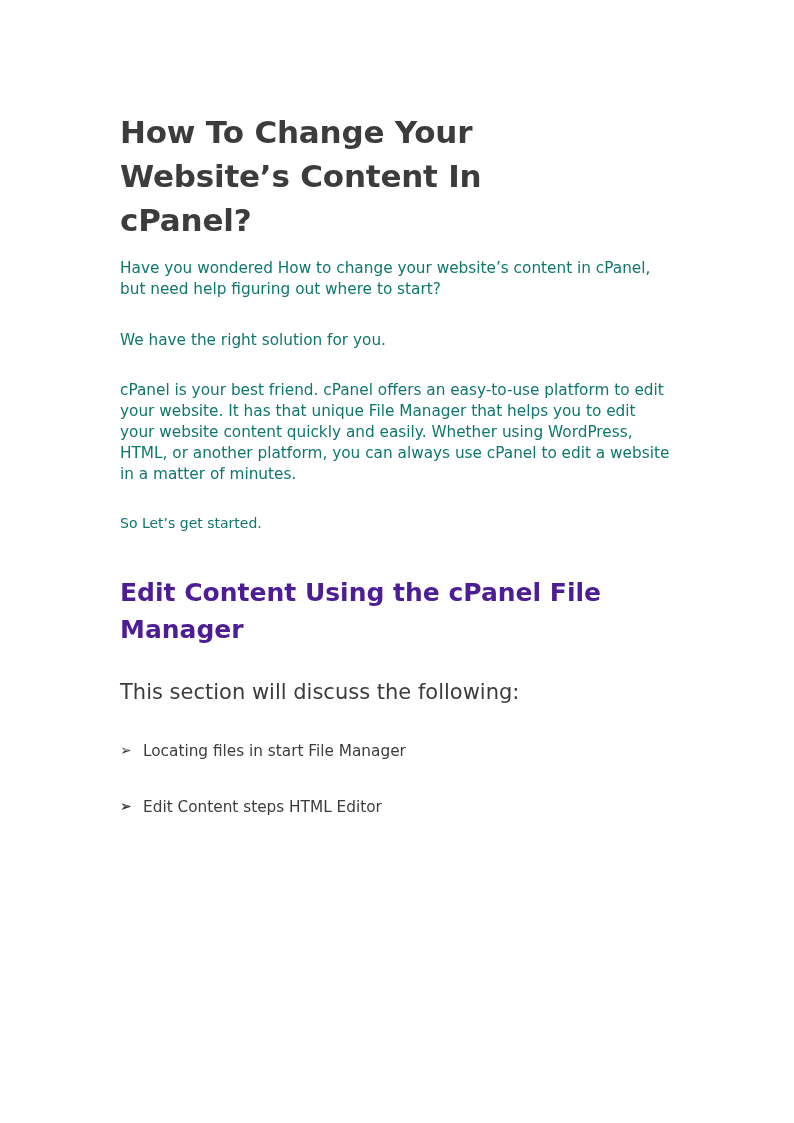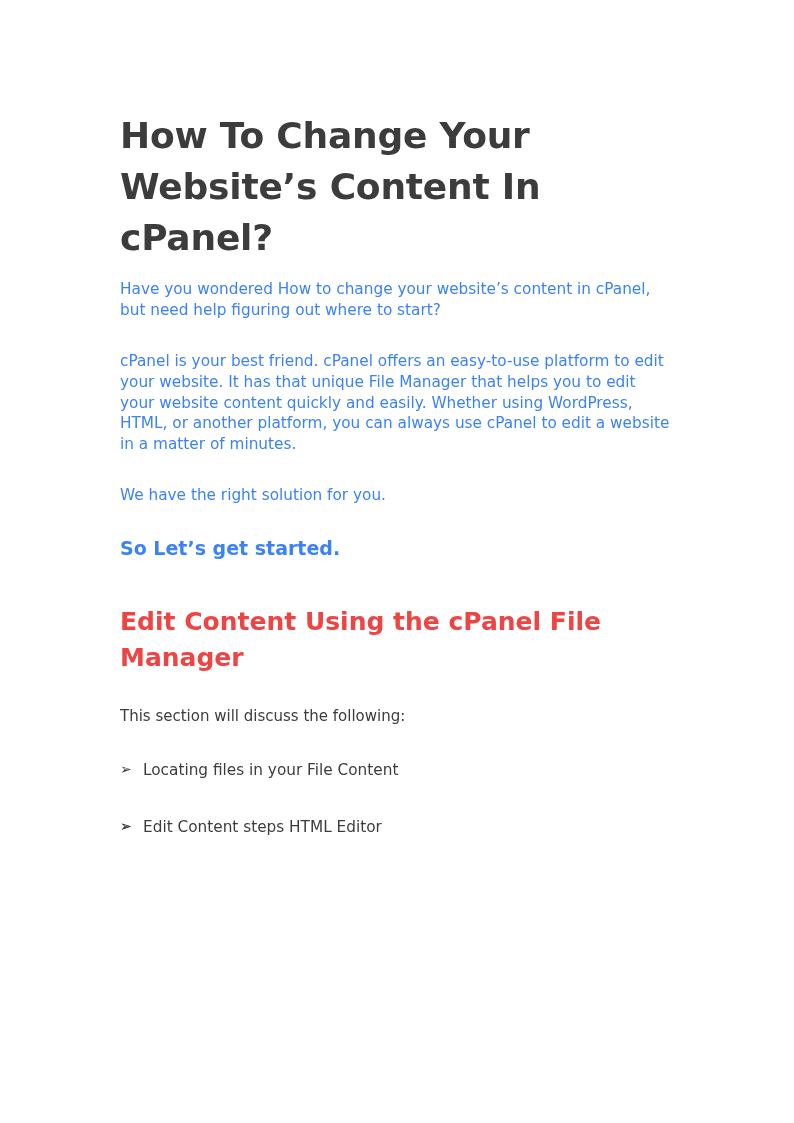--- a/index.html
+++ b/index.html
@@ -15,50 +15,50 @@
     -webkit-font-smoothing: antialiased;
   }
   .page {
     position: relative;
     width: 794px;
     height: 1123px;
     box-sizing: border-box;
     padding: 110px 120px 60px 120px;
   }
   .doc-title {
-    font-size: 36px;
+    font-size: 31px;
     line-height: 1.42;
     font-weight: bold;
     color: #3c3c3c;
     margin: 0 0 14px 0;
     letter-spacing: -0.2px;
     max-width: 450px;
   }
   .para {
     font-size: 15.3px;
     line-height: 1.36;
-    color: #3b82f6;
+    color: #0f766e;
     margin: 16px 0 30px 0;
     max-width: 552px;
   }
   .para.bold {
-    font-weight: bold;
-    font-size: 19px;
+    font-weight: normal;
+    font-size: 14px;
     margin-bottom: 42px;
   }
   .section-title {
     font-size: 25px;
     line-height: 1.45;
     font-weight: bold;
-    color: #ef4444;
+    color: #4c1d95;
     margin: 0 0 30px 0;
     max-width: 540px;
   }
   .intro-line {
-    font-size: 15px;
+    font-size: 21px;
     line-height: 1.36;
     margin: 0 0 34px 0;
     color: #3c3c3c;
   }
   .bullet-list {
     list-style: none;
     margin: 0;
     padding: 0;
   }
   .bullet-item {
@@ -79,35 +79,35 @@
 </style>
 </head>
 <body>
 
 <div class="page">
 
   <h1 class="doc-title">How To Change Your Website’s Content In cPanel?</h1>
 
   <p class="para">Have you wondered How to change your website’s content in cPanel, but need help figuring out where to start?</p>
 
+  <p class="para">We have the right solution for you.</p>
+
   <p class="para">cPanel is your best friend. cPanel offers an easy-to-use platform to edit your website. It has that unique File Manager that helps you to edit your website content quickly and easily. Whether using WordPress, HTML, or another platform, you can always use cPanel to edit a website in a matter of minutes.</p>
-
-  <p class="para">We have the right solution for you.</p>
 
 
   <p class="para bold">So Let’s get started.</p>
 
   <h2 class="section-title">Edit Content Using the cPanel File Manager</h2>
 
   <p class="intro-line">This section will discuss the following:</p>
 
   <ul class="bullet-list">
     <li class="bullet-item">
       <span class="marker">➢</span>
-      <span>Locating files in your File Content</span>
+      <span>Locating files in start File Manager</span>
     </li>
     <li class="bullet-item">
       <span class="marker">➢</span>
     </li>
     <li class="bullet-item">
       <span class="marker">➢</span>
       <span>Edit Content steps HTML Editor</span>
     </li>
   </ul>
 

